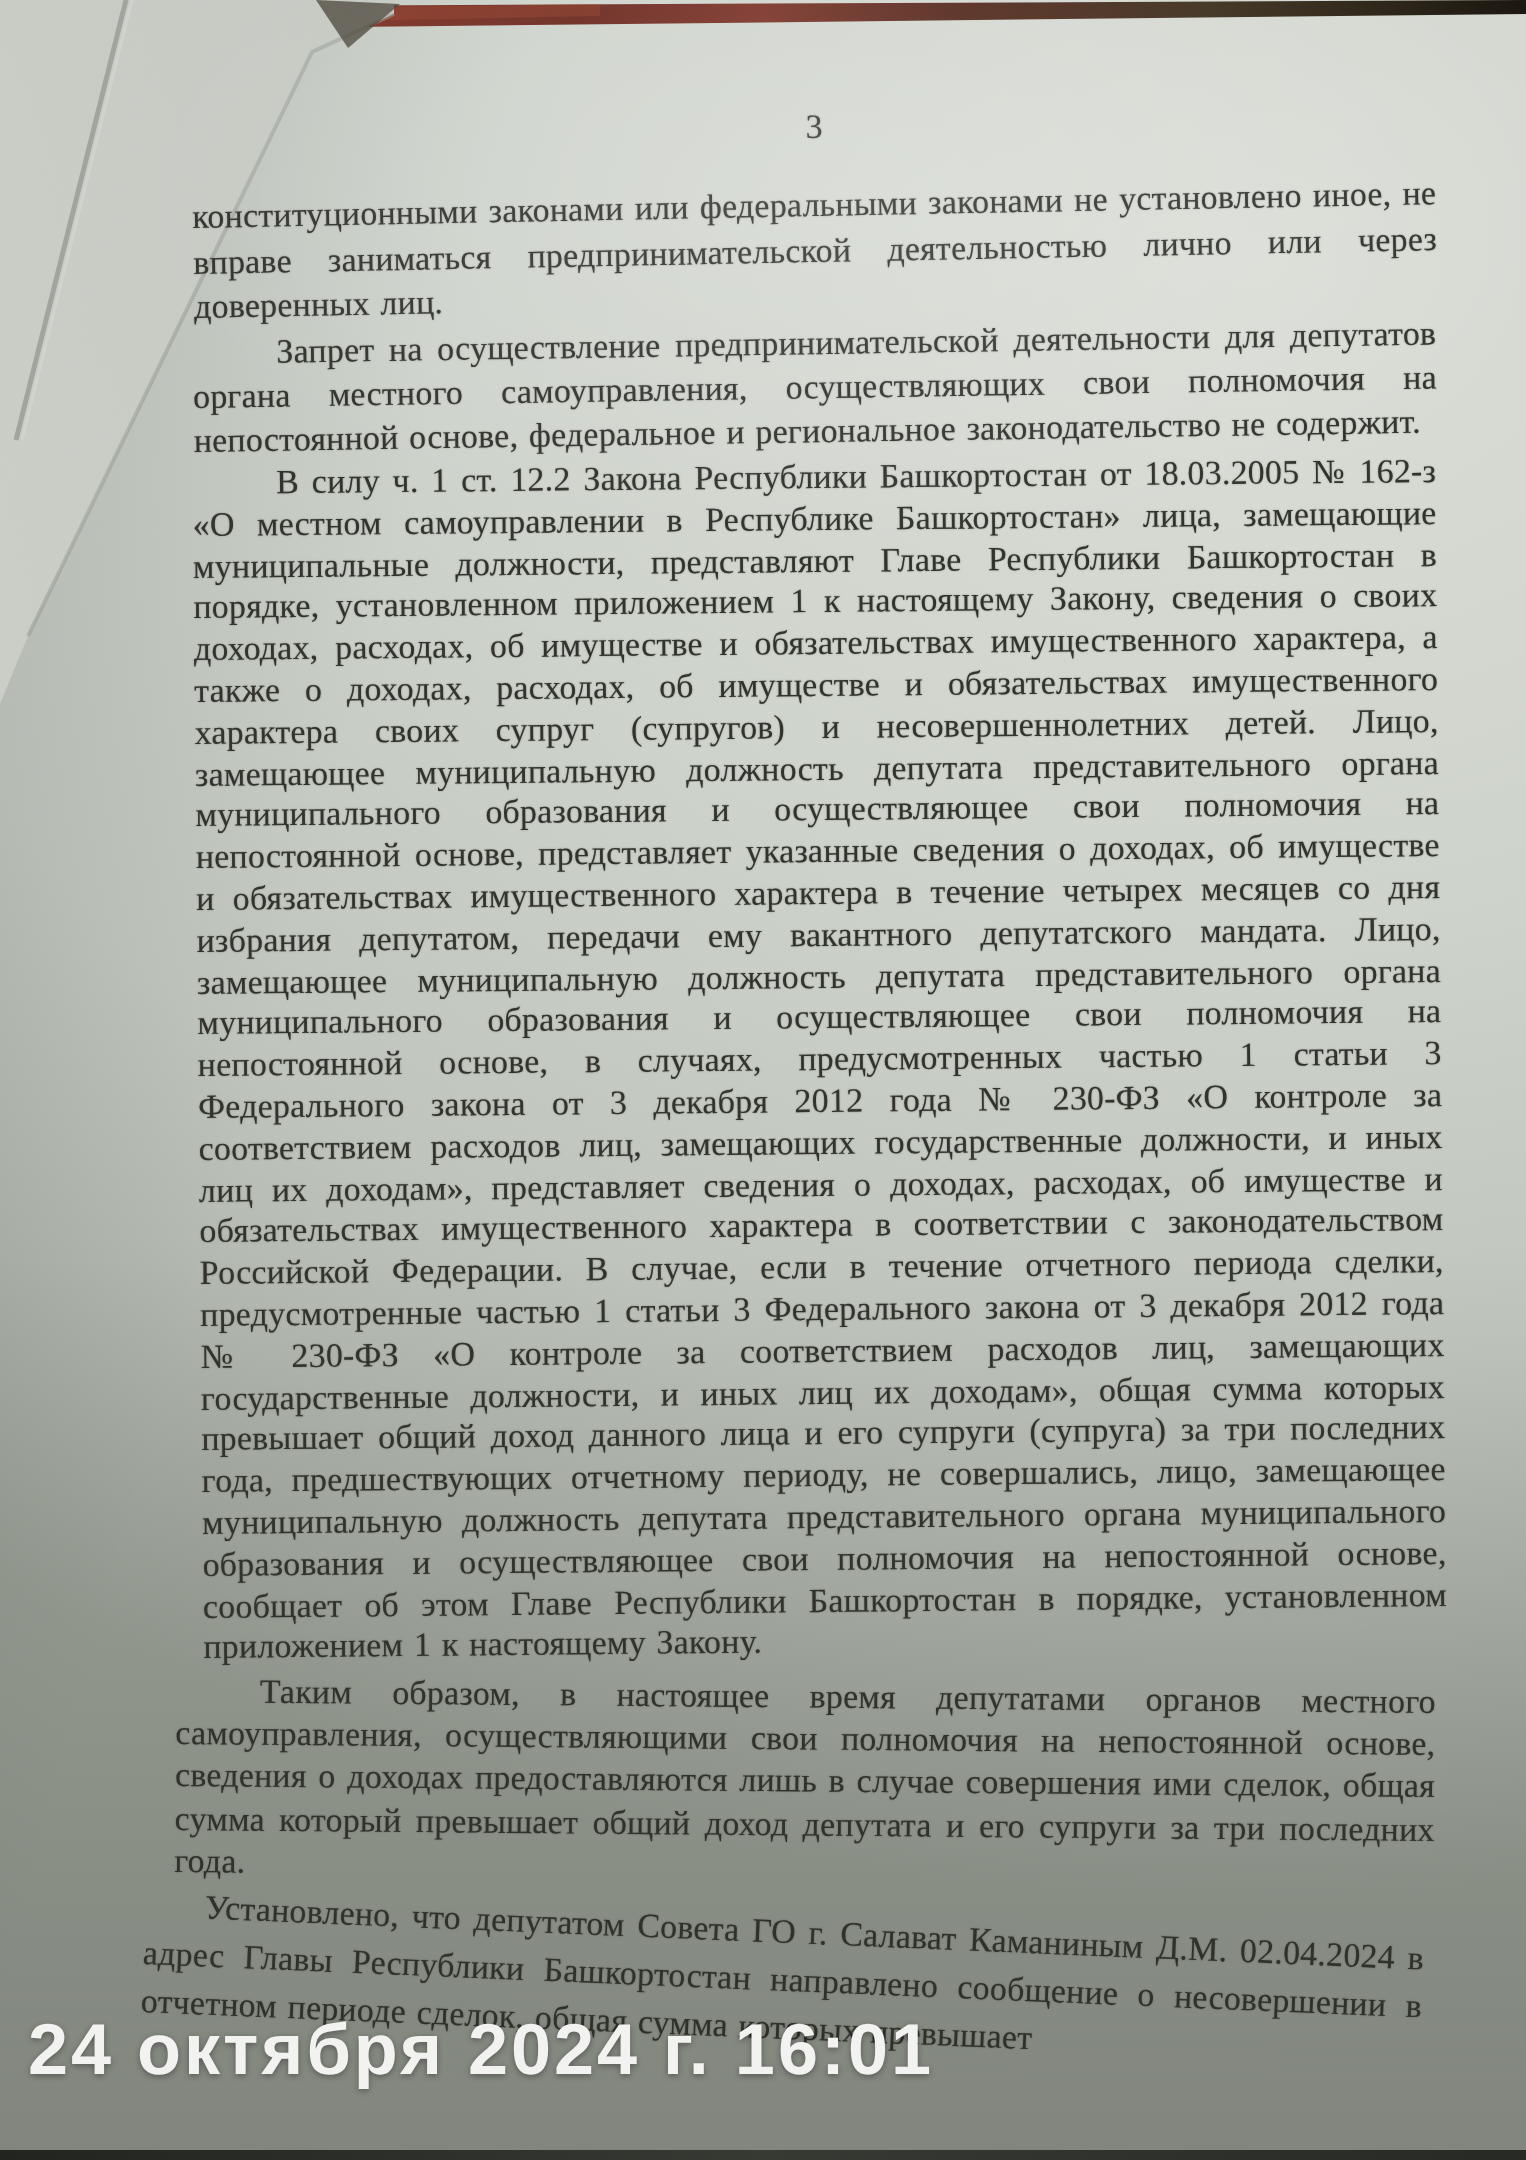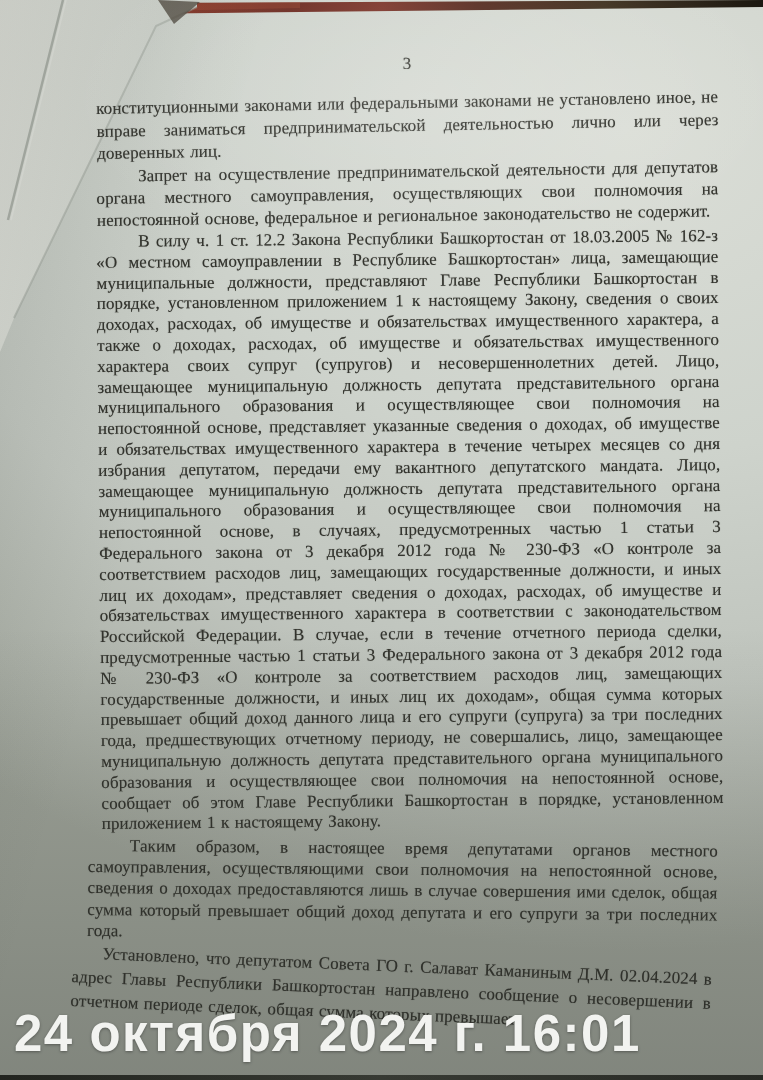--- a/index.html
+++ b/index.html
@@ -38,21 +38,21 @@
     position:absolute;left:0;top:0;right:0;bottom:0;pointer-events:none;
     background:
       radial-gradient(520px 260px at 56% 9%, rgba(255,255,255,.15), rgba(255,255,255,0) 70%),
       linear-gradient(105deg, rgba(60,65,60,.12), rgba(60,65,60,0) 26%),
       linear-gradient(to bottom, rgba(0,0,0,0) 58%, rgba(38,42,38,.16) 86%, rgba(30,33,30,.22) 100%);
   }
   
   .timestamp{
     position:absolute;left:14px;top:1004px;
     font-family:"Liberation Sans", sans-serif;
-    font-weight:bold;font-size:51px;letter-spacing:1.5px;
+    font-weight:bold;font-size:36px;letter-spacing:1.5px;
     color:#f2f3f0;text-shadow:0 1px 3px rgba(0,0,0,.35);
     white-space:nowrap;
   }
 </style>
 </head>
 <body>
 
 <div class="photo">
 
   <svg class="bg-decor" viewBox="0 0 763 1080" xmlns="http://www.w3.org/2000/svg" aria-hidden="true">

